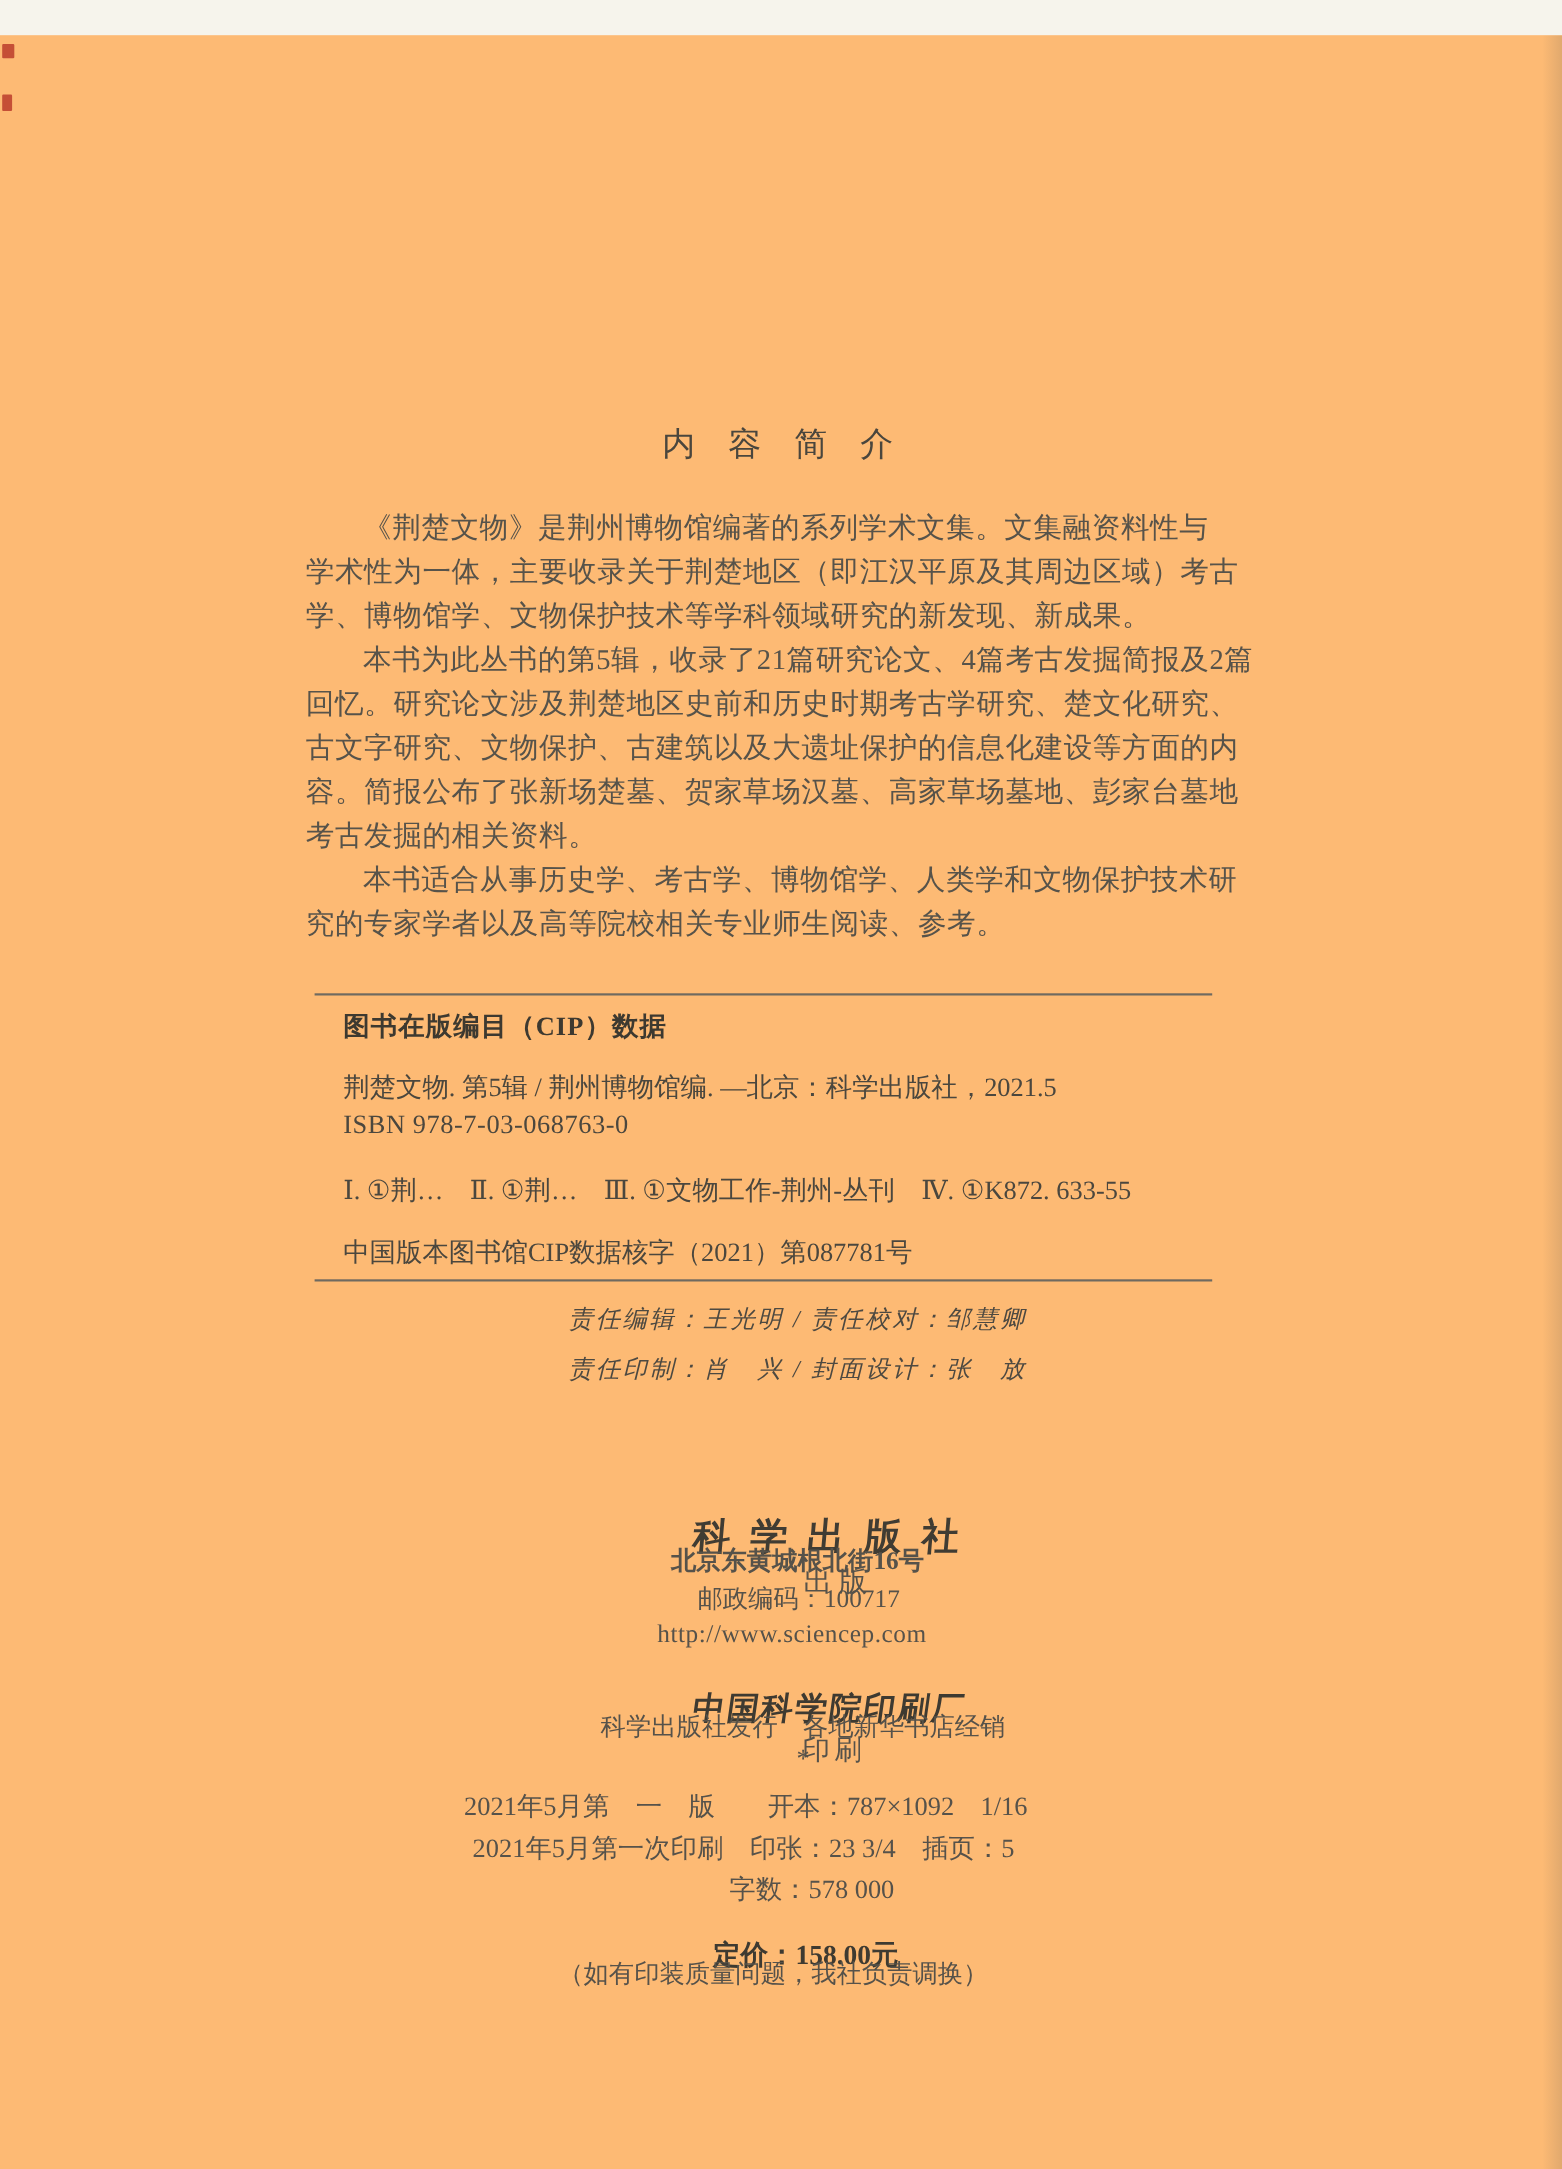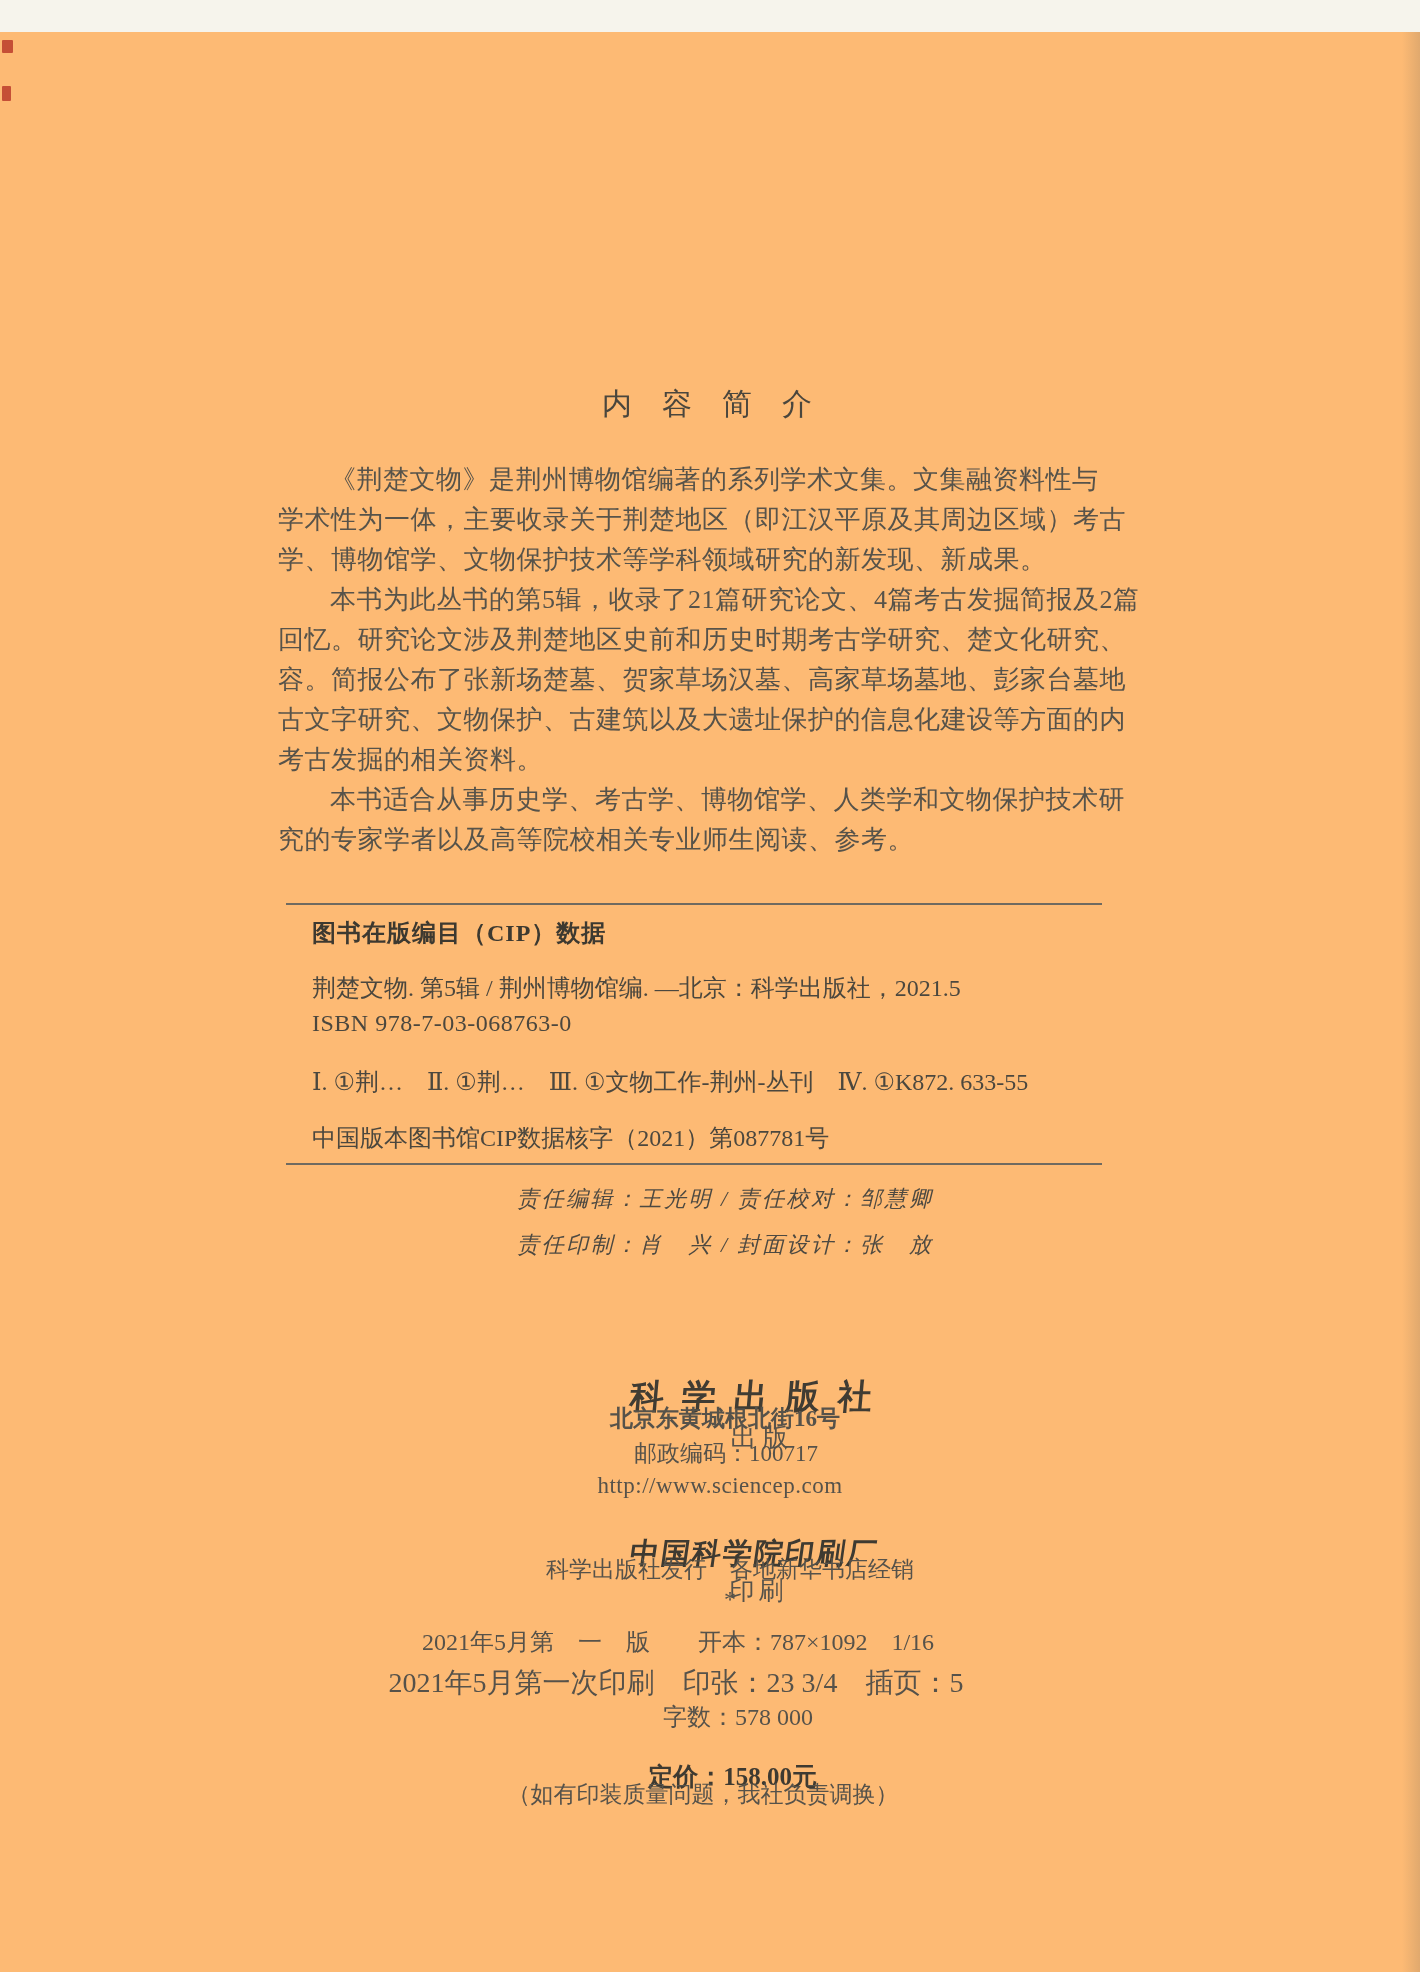--- a/index.html
+++ b/index.html
@@ -79,43 +79,43 @@
   .l-url     { top:1441px; transform:translateX(20px); letter-spacing:0.5px; }
   .l-printer { top:1476px; transform:translateX(42px); }
   .l-printer .logotype {
     font-size:29px; font-weight:bold; letter-spacing:2px; color:#3e3a31;
     display:inline-block; transform:skewX(-8deg);
   }
   .l-printer .suffix { font-size:25px; letter-spacing:4px; margin-left:10px;text-align:right; }
   .l-dist    { top:1522px; transform:translateX(30px); }
   .l-star    { top:1554px; transform:translateX(30px); font-size:24px; }
   .l-edition { top:1594px; transform:translateX(-22px); font-size:24px; }
-  .l-print   { top:1632px; transform:translateX(-24px); font-size:28px; }
+  .l-print   { top:1632px; transform:translateX(-24px); font-size:24px; }
   .l-words   { top:1669px; transform:translateX(38px); font-size:24px; }
   .l-price   { top:1700px; transform:translateX(20px); font-size:25px; font-weight:bold; color:#3e3a31; }
   .l-notice  { top:1747px; transform:translateX(3px); }
 </style>
 </head>
 <body>
 
 <div class="page">
 
   <div class="red-mark m1"></div>
   <div class="red-mark m2"></div>
 
   <div class="intro-heading">内　容　简　介</div>
 
   <div class="intro-block">
     <div class="line indent">《荆楚文物》是荆州博物馆编著的系列学术文集。文集融资料性与</div>
     <div class="line">学术性为一体，主要收录关于荆楚地区（即江汉平原及其周边区域）考古</div>
     <div class="line">学、博物馆学、文物保护技术等学科领域研究的新发现、新成果。</div>
     <div class="line indent">本书为此丛书的第5辑，收录了21篇研究论文、4篇考古发掘简报及2篇</div>
     <div class="line">回忆。研究论文涉及荆楚地区史前和历史时期考古学研究、楚文化研究、</div>
+    <div class="line">古文字研究、文物保护、古建筑以及大遗址保护的信息化建设等方面的内</div>
     <div class="line">容。简报公布了张新场楚墓、贺家草场汉墓、高家草场墓地、彭家台墓地</div>
-    <div class="line">古文字研究、文物保护、古建筑以及大遗址保护的信息化建设等方面的内</div>
     <div class="line">考古发掘的相关资料。</div>
     <div class="line indent">本书适合从事历史学、考古学、博物馆学、人类学和文物保护技术研</div>
     <div class="line">究的专家学者以及高等院校相关专业师生阅读、参考。</div>
   </div>
 
   <div class="cip-box">
     <div class="cip-title">图书在版编目（CIP）数据</div>
     <div class="cip-entry">荆楚文物. 第5辑 / 荆州博物馆编. —北京：科学出版社，2021.5</div>
     <div class="cip-isbn">ISBN 978-7-03-068763-0</div>
     <div class="cip-class">Ⅰ. ①荆…　Ⅱ. ①荆…　Ⅲ. ①文物工作-荆州-丛刊　Ⅳ. ①K872. 633-55</div>

